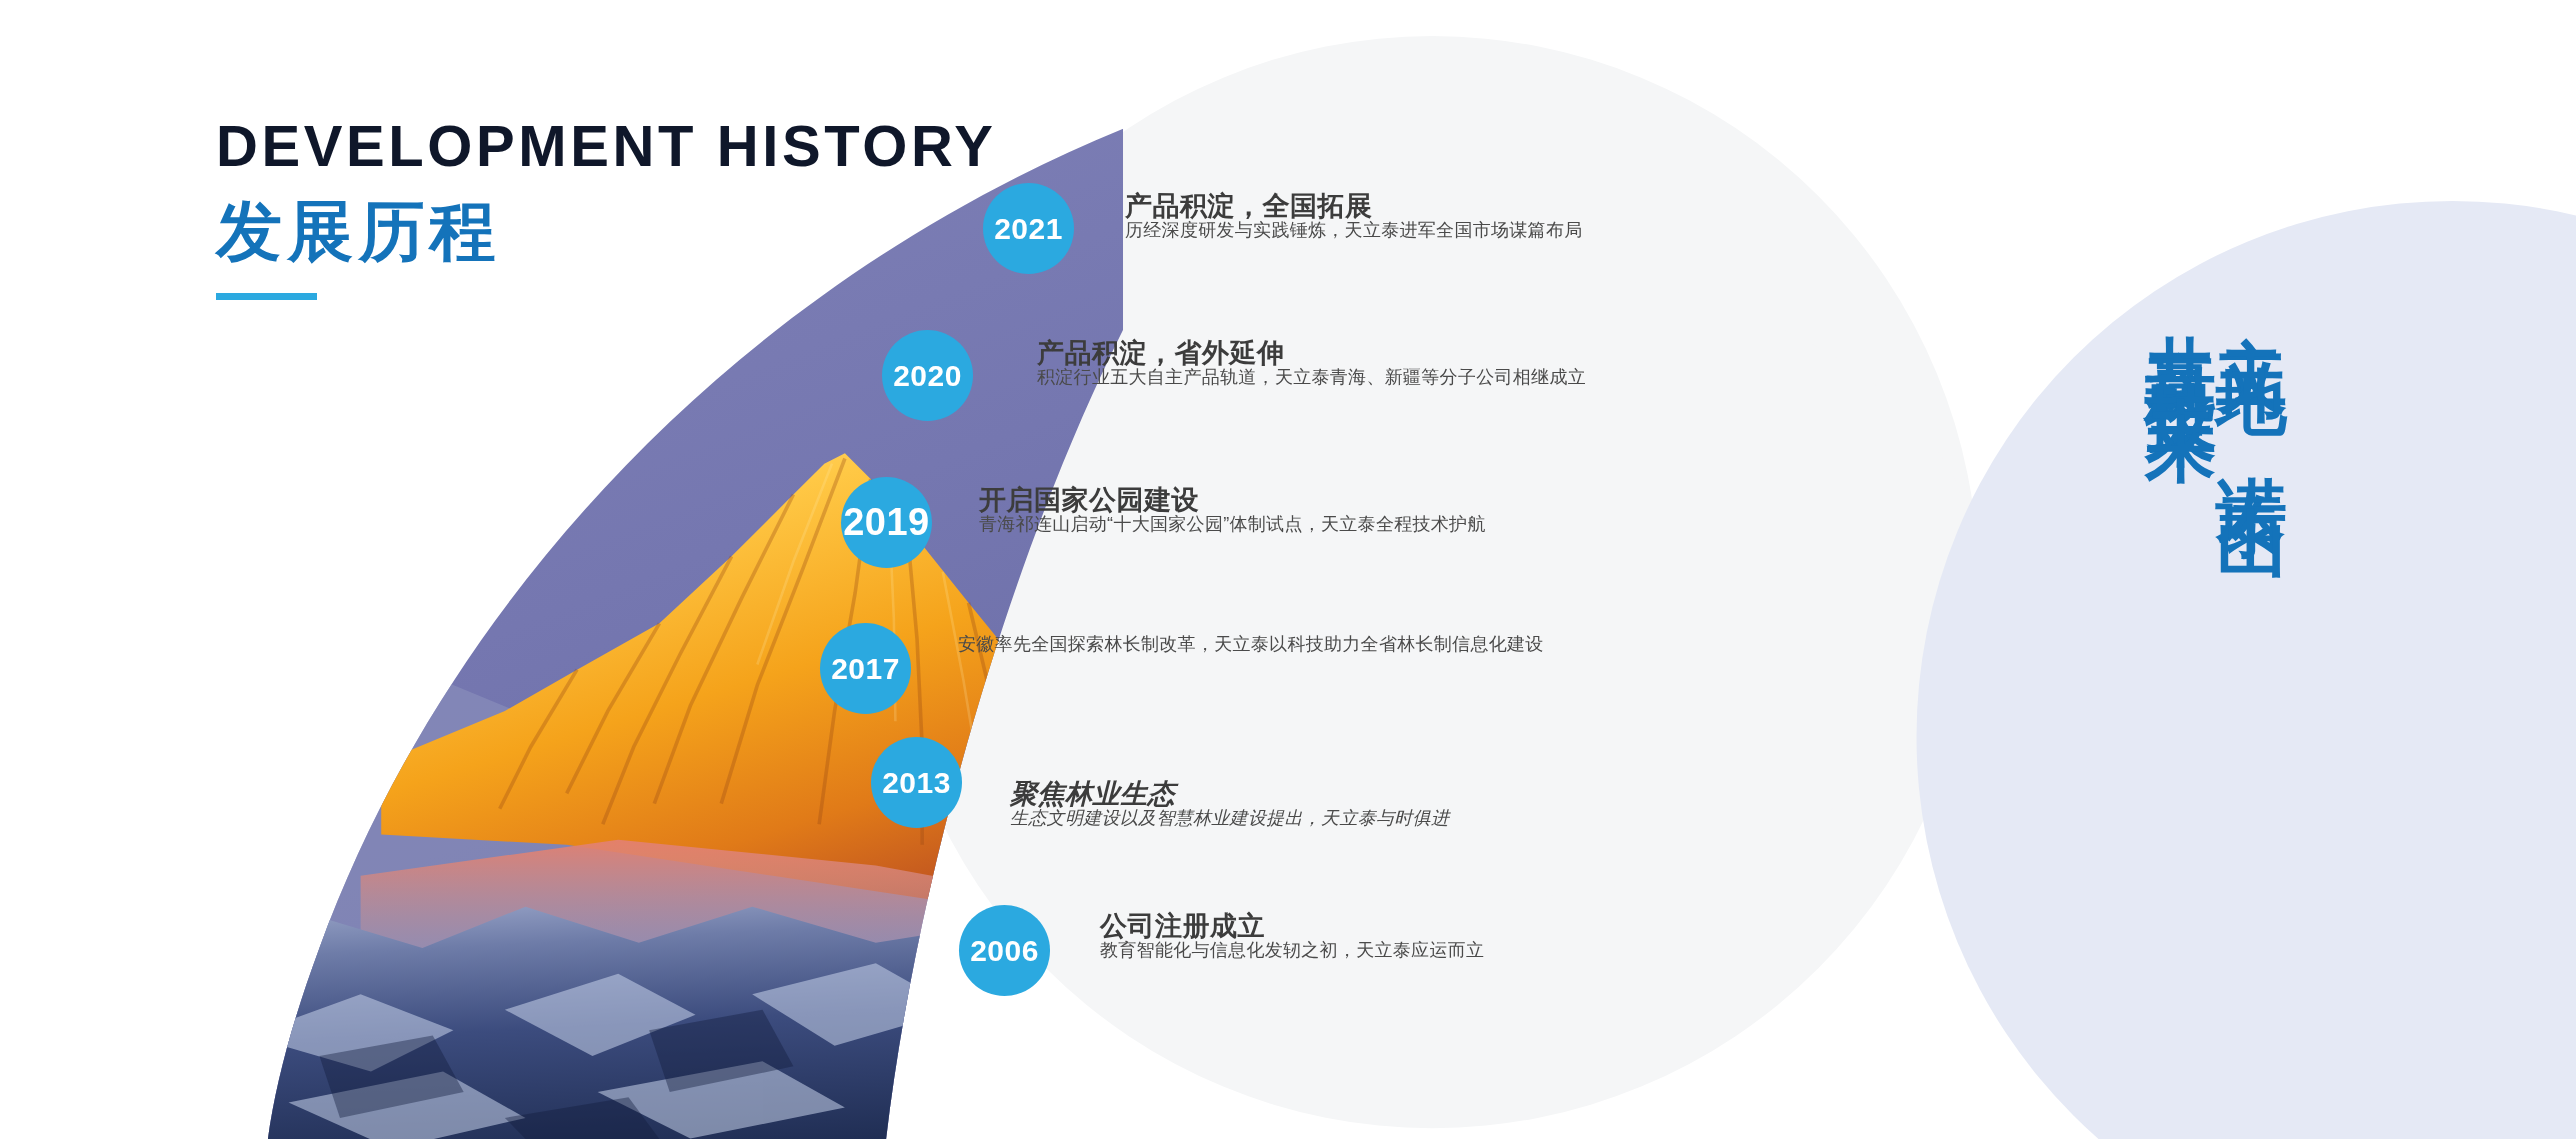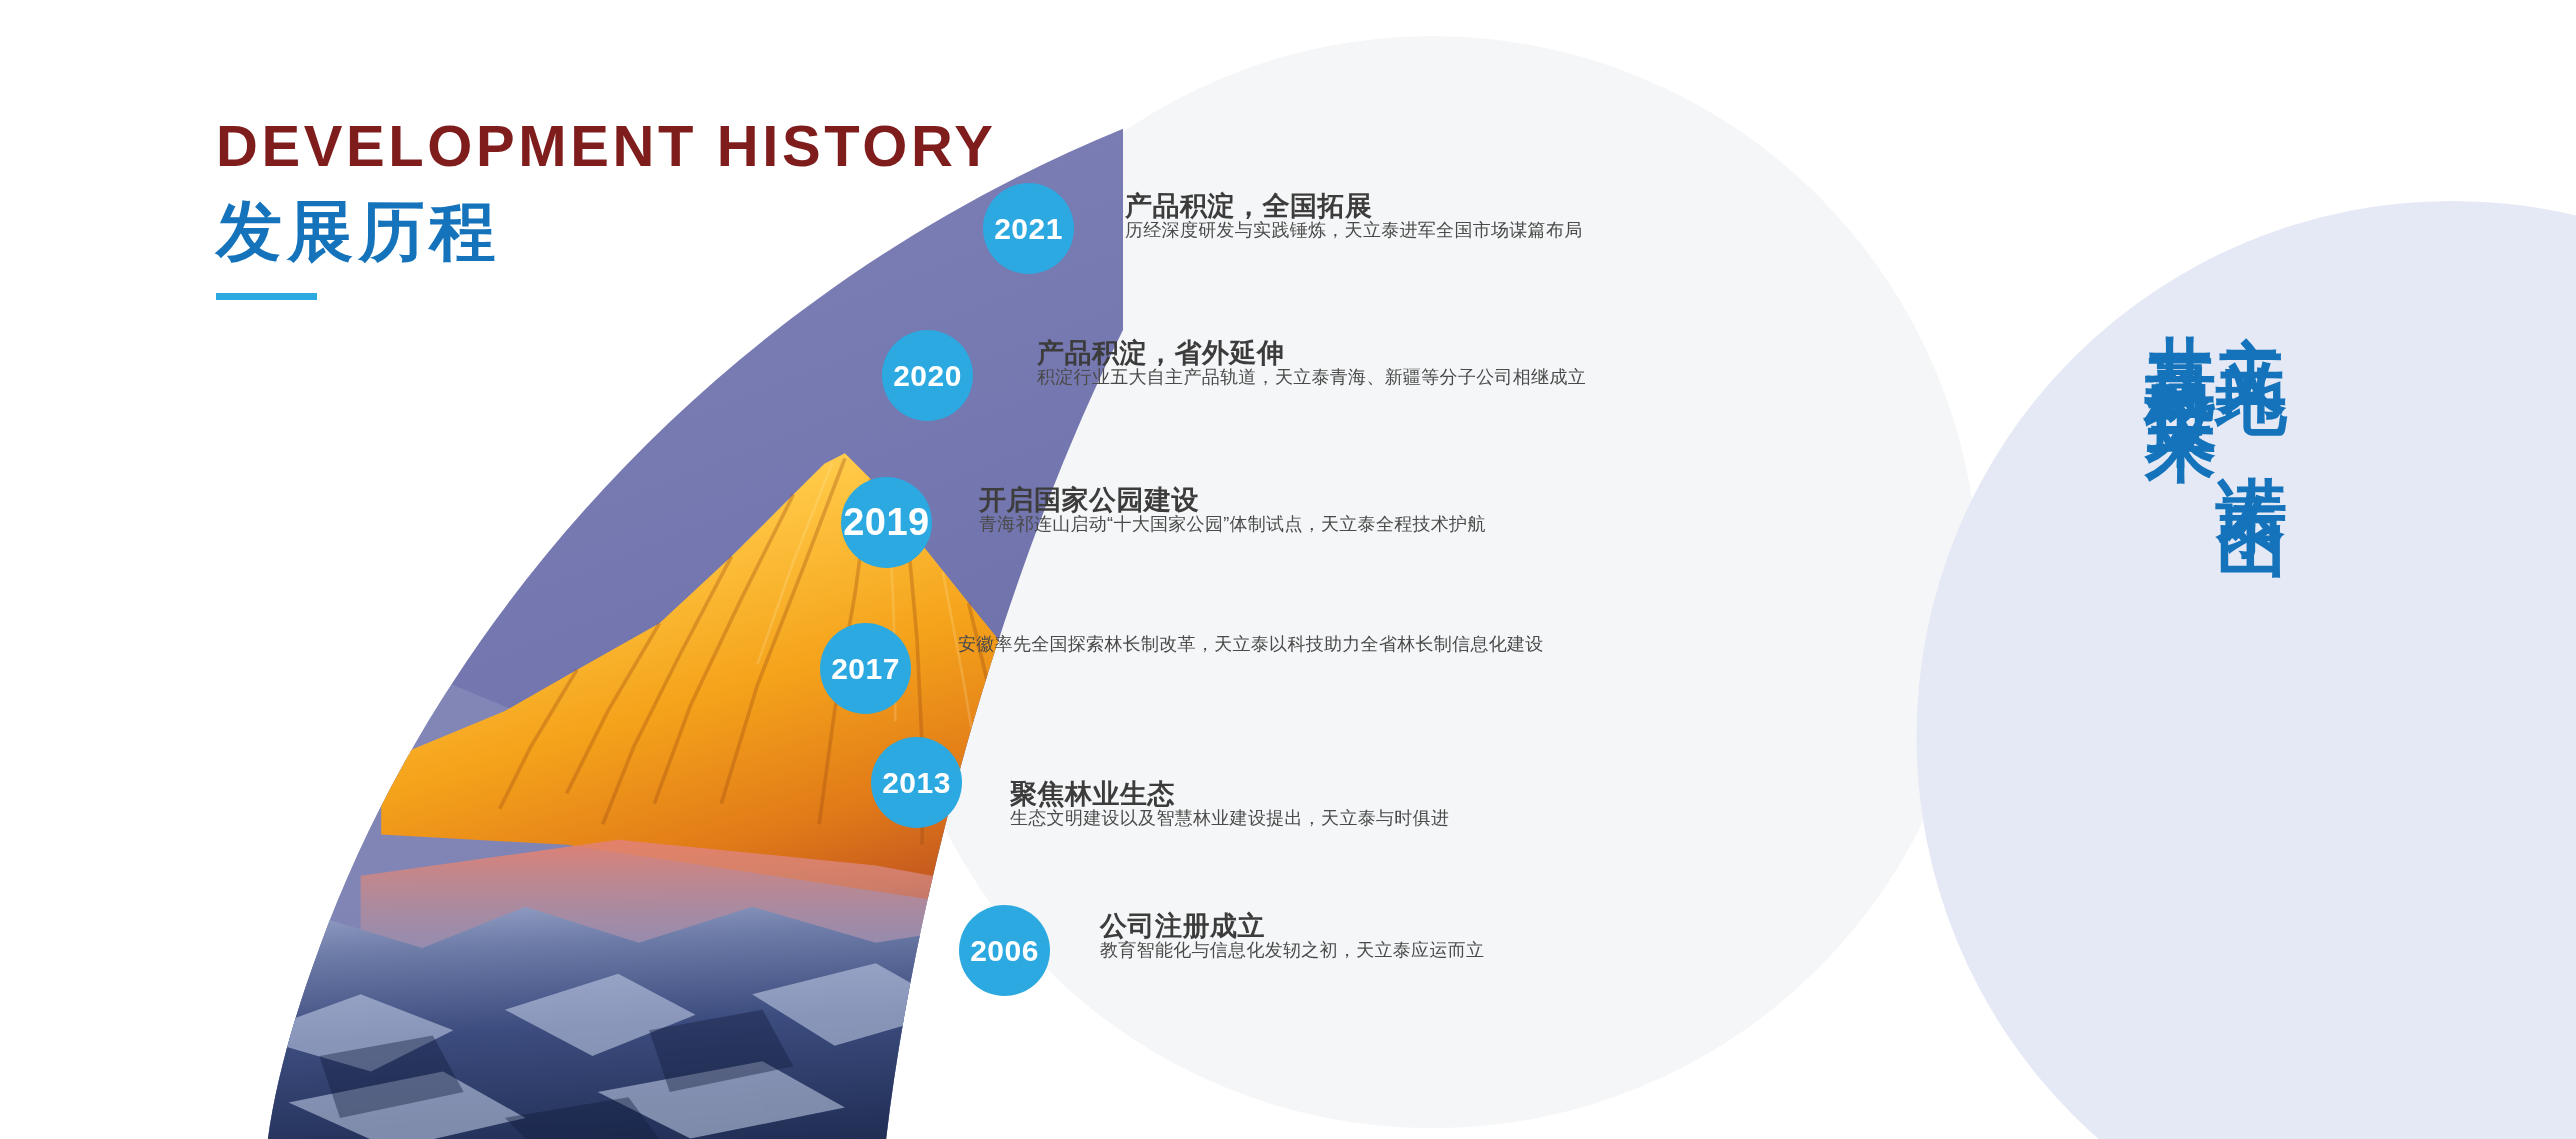--- a/index.html
+++ b/index.html
@@ -9,21 +9,21 @@
     width:2697px;height:1139px;overflow:hidden;position:relative;
   }
   #stage{position:relative;width:2697px;height:1139px;background:#ffffff;overflow:hidden;}
 
   
   .bg-layer{position:absolute;inset:0;width:100%;height:100%;pointer-events:none;}
 
   
   .header{position:absolute;left:216px;top:117px;}
   .header .eyebrow{
-    font-size:58px;font-weight:bold;letter-spacing:3.6px;color:#7f1d1d;
+    font-size:58px;font-weight:bold;letter-spacing:3.6px;color:#0f172a;
     line-height:1.0;white-space:nowrap;
   }
   .header .title{
     margin-top:23px;font-size:66px;font-weight:bold;color:#1473BA;
     letter-spacing:5.2px;line-height:1.0;white-space:nowrap;
   }
   .header .rule{margin-top:29px;width:101px;height:6.7px;background:#2BA9E0;}
 
   
   .timeline{position:absolute;left:0;top:0;width:2697px;height:1139px;}
@@ -193,21 +193,21 @@
 
     <div class="tl-item">
       <div class="tl-badge" style="left:820px;top:623px;width:91px;height:91px;font-size:30px;">2017</div>
       <div class="tl-text" style="left:958px;top:634px;">
         <div class="tl-desc">安徽率先全国探索林长制改革，天立泰以科技助力全省林长制信息化建设</div>
       </div>
     </div>
 
     <div class="tl-item">
       <div class="tl-badge" style="left:871px;top:737px;width:91px;height:91px;font-size:30px;">2013</div>
-      <div class="tl-text" style="left:1010px;top:781px;">
+      <div class="tl-text" style="left:1010px;top:781px;font-style:italic;">
         <div class="tl-title">聚焦林业生态</div>
         <div class="tl-desc">生态文明建设以及智慧林业建设提出，天立泰与时俱进</div>
       </div>
     </div>
 
     <div class="tl-item">
       <div class="tl-badge" style="left:959px;top:905px;width:91px;height:91px;font-size:30px;">2006</div>
       <div class="tl-text" style="left:1100px;top:913px;">
         <div class="tl-title">公司注册成立</div>
         <div class="tl-desc">教育智能化与信息化发轫之初，天立泰应运而立</div>

